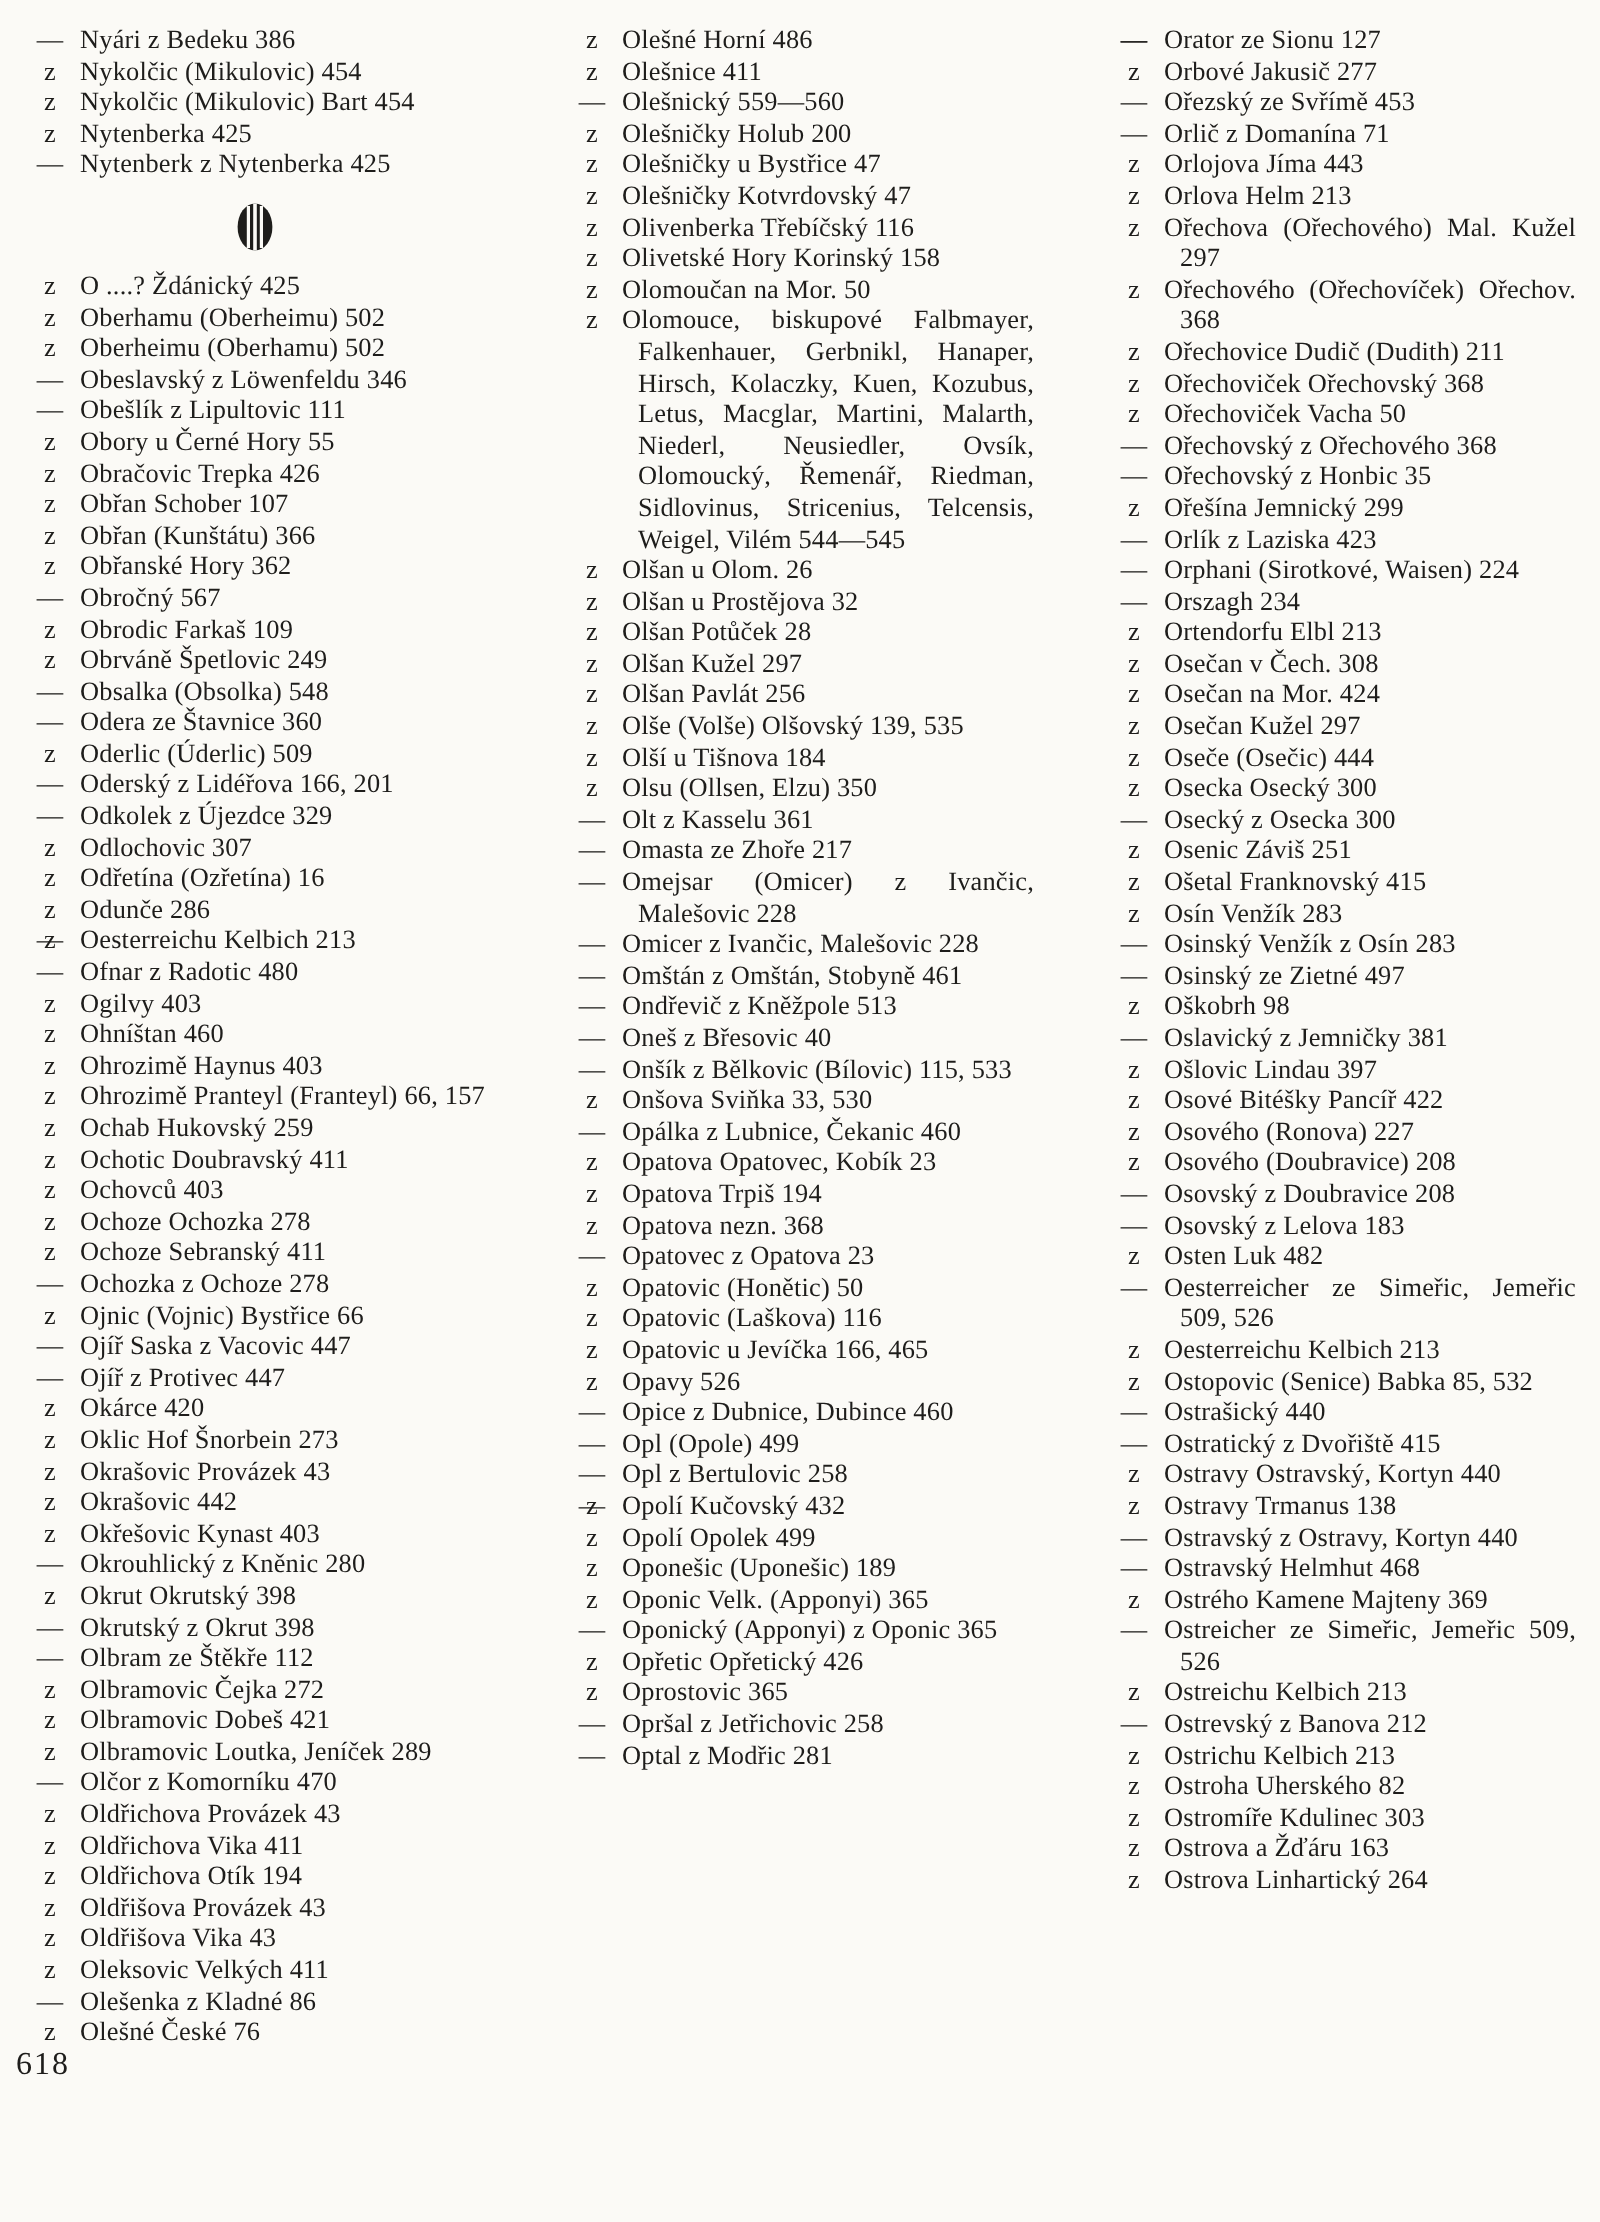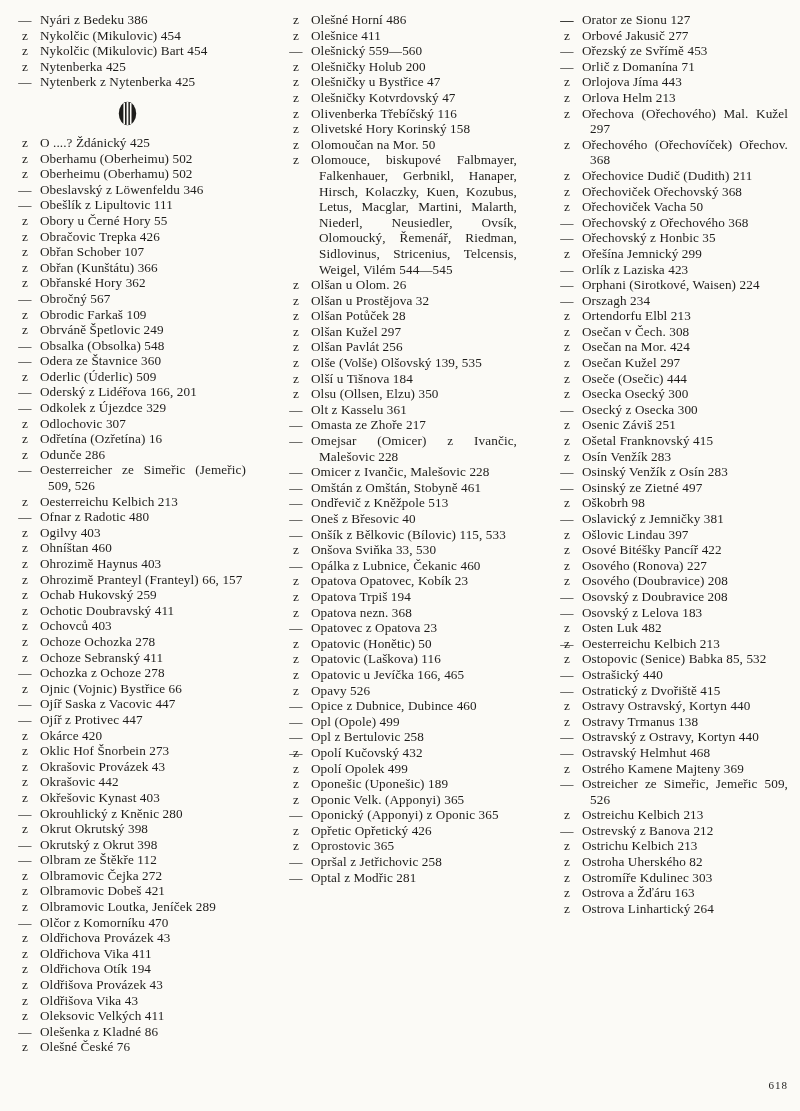--- a/index.html
+++ b/index.html
@@ -20,23 +20,23 @@
     text-align: justify;
     letter-spacing: 0.1px;
   }
   .entry .prefix {
     position: absolute; left: 3px; top: 0;
     width: 28px; text-align: center; text-indent: 0;
   }
   .ornament { text-align: center; padding: 11px 0 9px 0; }
   .ornament svg { display: inline-block; vertical-align: middle; }
   .page-number {
-    text-align: right;
-    margin-top: 24px;
-    font-size: 11px;
+    text-align: left;
+    margin-top: 0;
+    font-size: 16px;
     letter-spacing: 1px;
   }
 </style>
 </head>
 <body>
 
 <div class="page">
   <div class="columns">
     <div class="column">
         <div class="entry"><span class="prefix">—</span><span>Nyári z Bedeku 386</span></div>
@@ -64,21 +64,21 @@
         <div class="entry"><span class="prefix">z</span><span>Obrodic Farkaš 109</span></div>
         <div class="entry"><span class="prefix">z</span><span>Obrváně Špetlovic 249</span></div>
         <div class="entry"><span class="prefix">—</span><span>Obsalka (Obsolka) 548</span></div>
         <div class="entry"><span class="prefix">—</span><span>Odera ze Štavnice 360</span></div>
         <div class="entry"><span class="prefix">z</span><span>Oderlic (Úderlic) 509</span></div>
         <div class="entry"><span class="prefix">—</span><span>Oderský z Lidéřova 166, 201</span></div>
         <div class="entry"><span class="prefix">—</span><span>Odkolek z Újezdce 329</span></div>
         <div class="entry"><span class="prefix">z</span><span>Odlochovic 307</span></div>
         <div class="entry"><span class="prefix">z</span><span>Odřetína (Ozřetína) 16</span></div>
         <div class="entry"><span class="prefix">z</span><span>Odunče 286</span></div>
-        <div class="entry"><span class="prefix">—</span><span>Oesterreicher ze Simeřic (Jemeřic) 509, 526</span></div>
+        <div class="entry"><span class="prefix">—</span></div>
         <div class="entry"><span class="prefix">z</span><span>Oesterreichu Kelbich 213</span></div>
         <div class="entry"><span class="prefix">—</span><span>Ofnar z Radotic 480</span></div>
         <div class="entry"><span class="prefix">z</span><span>Ogilvy 403</span></div>
         <div class="entry"><span class="prefix">z</span><span>Ohníštan 460</span></div>
         <div class="entry"><span class="prefix">z</span><span>Ohrozimě Haynus 403</span></div>
         <div class="entry"><span class="prefix">z</span><span>Ohrozimě Pranteyl (Franteyl) 66, 157</span></div>
         <div class="entry"><span class="prefix">z</span><span>Ochab Hukovský 259</span></div>
         <div class="entry"><span class="prefix">z</span><span>Ochotic Doubravský 411</span></div>
         <div class="entry"><span class="prefix">z</span><span>Ochovců 403</span></div>
         <div class="entry"><span class="prefix">z</span><span>Ochoze Ochozka 278</span></div>
@@ -193,21 +193,21 @@
         <div class="entry"><span class="prefix">—</span><span>Osinský ze Zietné 497</span></div>
         <div class="entry"><span class="prefix">z</span><span>Oškobrh 98</span></div>
         <div class="entry"><span class="prefix">—</span><span>Oslavický z Jemničky 381</span></div>
         <div class="entry"><span class="prefix">z</span><span>Ošlovic Lindau 397</span></div>
         <div class="entry"><span class="prefix">z</span><span>Osové Bitéšky Pancíř 422</span></div>
         <div class="entry"><span class="prefix">z</span><span>Osového (Ronova) 227</span></div>
         <div class="entry"><span class="prefix">z</span><span>Osového (Doubravice) 208</span></div>
         <div class="entry"><span class="prefix">—</span><span>Osovský z Doubravice 208</span></div>
         <div class="entry"><span class="prefix">—</span><span>Osovský z Lelova 183</span></div>
         <div class="entry"><span class="prefix">z</span><span>Osten Luk 482</span></div>
-        <div class="entry"><span class="prefix">—</span></div>
+        <div class="entry"><span class="prefix">—</span><span>Oesterreicher ze Simeřic, Jemeřic 509, 526</span></div>
         <div class="entry"><span class="prefix">z</span><span>Oesterreichu Kelbich 213</span></div>
         <div class="entry"><span class="prefix">z</span><span>Ostopovic (Senice) Babka 85, 532</span></div>
         <div class="entry"><span class="prefix">—</span><span>Ostrašický 440</span></div>
         <div class="entry"><span class="prefix">—</span><span>Ostratický z Dvořiště 415</span></div>
         <div class="entry"><span class="prefix">z</span><span>Ostravy Ostravský, Kortyn 440</span></div>
         <div class="entry"><span class="prefix">z</span><span>Ostravy Trmanus 138</span></div>
         <div class="entry"><span class="prefix">—</span><span>Ostravský z Ostravy, Kortyn 440</span></div>
         <div class="entry"><span class="prefix">—</span><span>Ostravský Helmhut 468</span></div>
         <div class="entry"><span class="prefix">z</span><span>Ostrého Kamene Majteny 369</span></div>
         <div class="entry"><span class="prefix">—</span><span>Ostreicher ze Simeřic, Jemeřic 509, 526</span></div>

